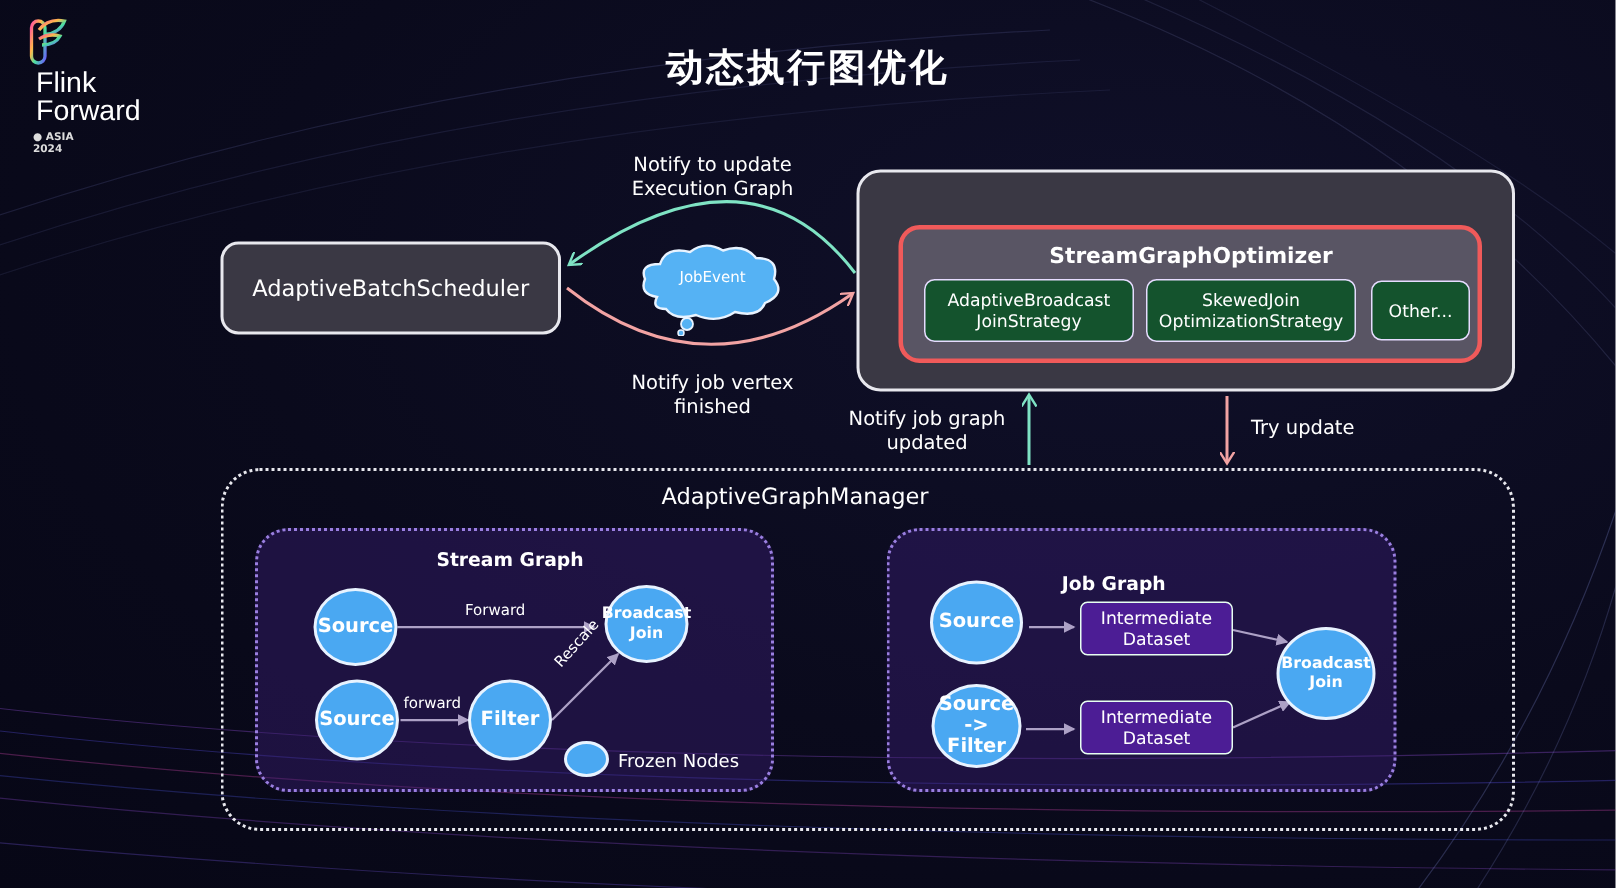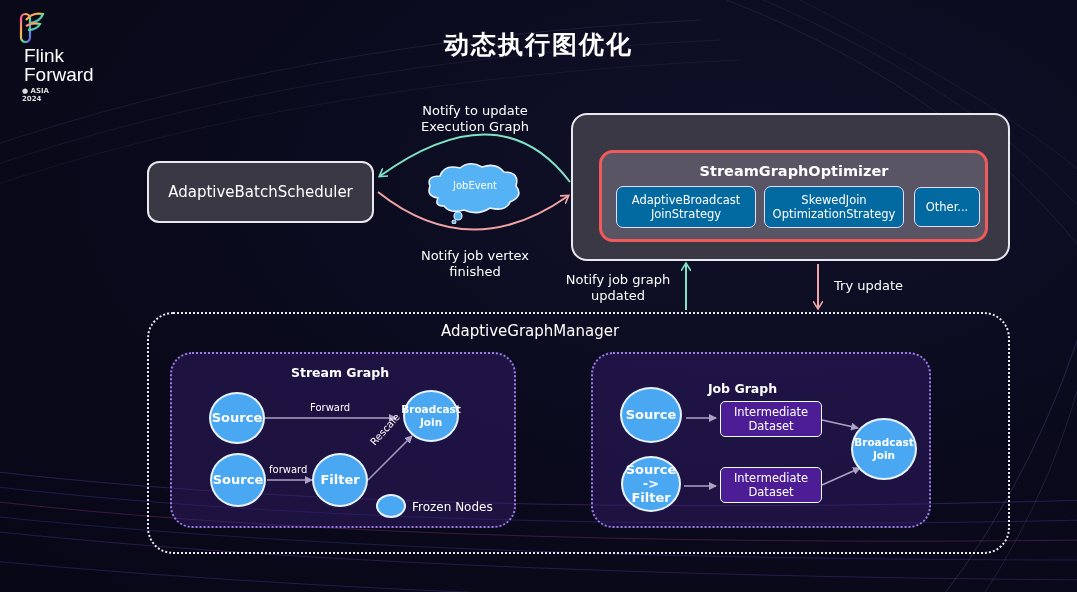--- a/index.html
+++ b/index.html
@@ -14,21 +14,21 @@
   .logo-text { font-family: "Liberation Sans", sans-serif; font-size: 19px; line-height: 19px; color: #fff; margin-left: 6px; }
   .logo-badge { font-size: 7px; line-height: 8px; font-weight: bold; margin-left: 4px; margin-top: 3px; color: #ddd; }
   .title { left: 0; width: 1077px; top: 28px; text-align: center; font-size: 25px; font-weight: bold; letter-spacing: 2px; }
   .box {
     position: absolute; border: 2px solid #e8e8ee; border-radius: 12px;
     background: #3a3844; box-sizing: border-box;
   }
   .lbl { position: absolute; text-align: center; font-size: 13px; line-height: 16px; color: #fff; }
   .lbl-big { font-size: 15px; }
   .strategy {
-    position: absolute; background: #0369a1; border: 1.5px solid #e6dcff; border-radius: 7px;
+    position: absolute; background: #14532d; border: 1.5px solid #e6dcff; border-radius: 7px;
     box-sizing: border-box; display: flex; align-items: center; justify-content: center;
     text-align: center; font-size: 11.5px; line-height: 14px; color: #fff;
   }
   .panel {
     position: absolute; border: 2px dotted #9a7fe0; border-radius: 22px;
     background: rgba(60, 30, 120, 0.42); box-sizing: border-box;
   }
   .mgr { position: absolute; border: 2px dotted #e8e8ee; border-radius: 26px; box-sizing: border-box; }
   .node {
     position: absolute; border-radius: 50%; background: #4aa8f2; border: 2px solid #e8f3ff;

